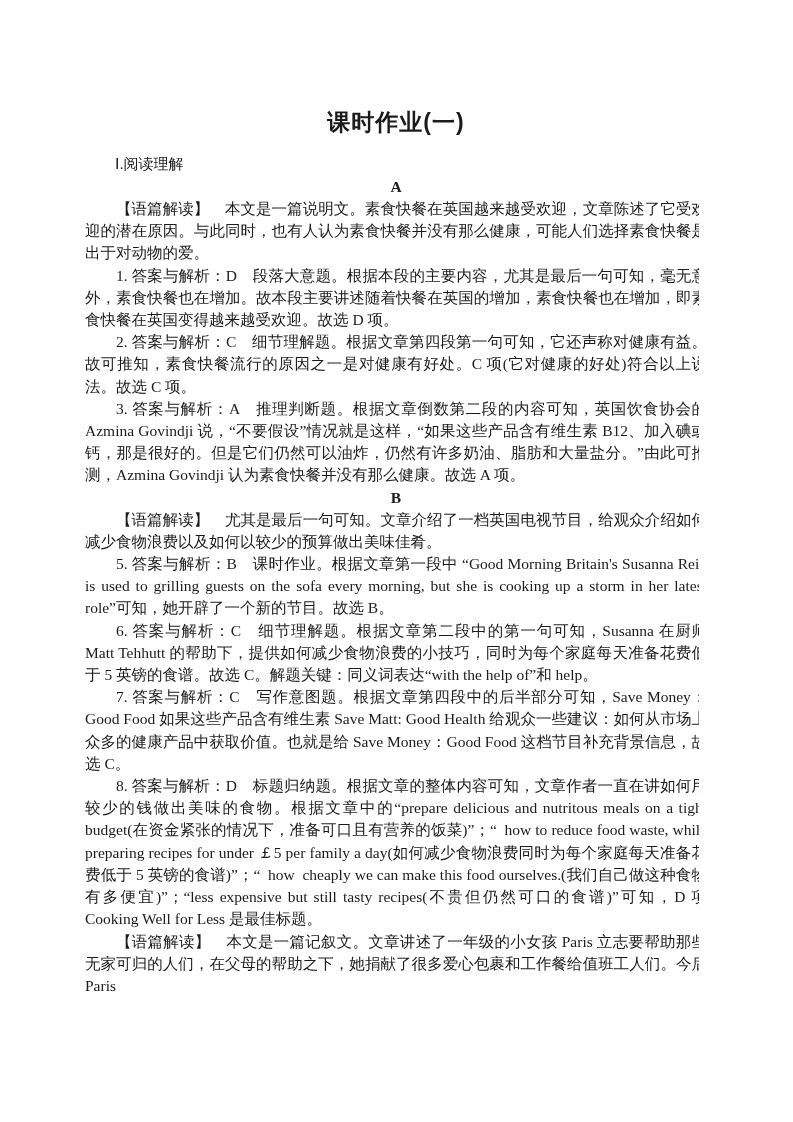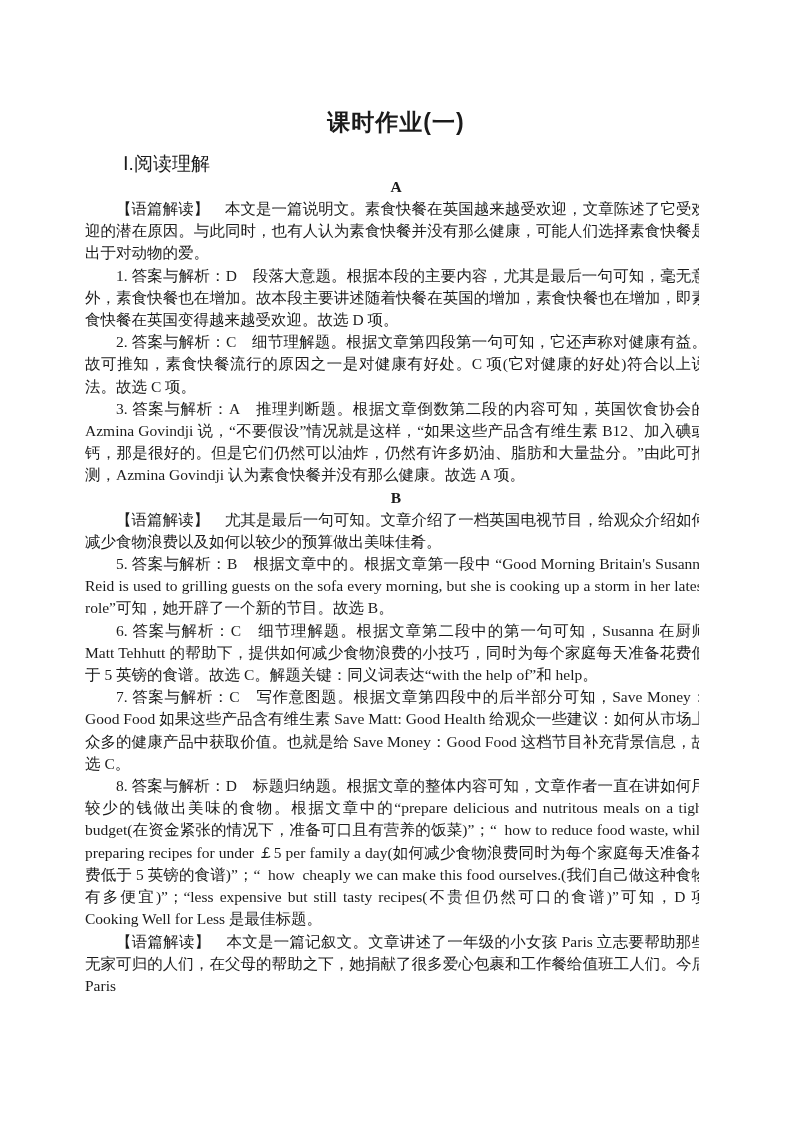--- a/index.html
+++ b/index.html
@@ -25,21 +25,21 @@
     text-align:center;
     font-family:"Liberation Sans", sans-serif;
     font-weight:bold;
     font-size:23px;
     line-height:36px;
     letter-spacing:1px;
   }
   .sec-heading {
     margin:0;
     font-family:"Liberation Sans", sans-serif;
-    font-size:19px;
+    font-size:15px;
     line-height:24px;
     text-indent:2em;
   }
   .passage-label {
     margin:0;
     text-align:center;
     font-family:"Liberation Serif", serif;
     font-weight:bold;
     font-size:15.5px;
     line-height:22px;
@@ -72,21 +72,21 @@
     <p class="para"><span class="run-b">【语篇解读】</span><span>　本文是一篇说明文。素食快餐在英国越来越受欢迎，文章陈述了它受欢迎的潜在原因。与此同时，也有人认为素食快餐并没有那么健康，可能人们选择素食快餐是出于对动物的爱。</span></p>
 
     <p class="para"><span>1. </span><span class="run-b">答案与解析：</span><span>D　段落大意题。根据本段的主要内容，尤其是最后一句可知，毫无意外，素食快餐也在增加。故本段主要讲述随着快餐在英国的增加，素食快餐也在增加，即素食快餐在英国变得越来越受欢迎。故选 D 项。</span></p>
     <p class="para"><span>2. </span><span class="run-b">答案与解析：</span><span>C　细节理解题。根据文章第四段第一句可知，它还声称对健康有益。故可推知，素食快餐流行的原因之一是对健康有好处。C 项(它对健康的好处)符合以上说法。故选 C 项。</span></p>
     <p class="para"><span>3. </span><span class="run-b">答案与解析：</span><span>A　推理判断题。根据文章倒数第二段的内容可知，英国饮食协会的 Azmina Govindji 说，“不要假设”情况就是这样，“如果这些产品含有维生素 B12、加入碘或钙，那是很好的。但是它们仍然可以油炸，仍然有许多奶油、脂肪和大量盐分。”由此可推测，Azmina Govindji 认为素食快餐并没有那么健康。故选 A 项。</span></p>
 
     <div class="passage-label">B</div>
 
     <p class="para"><span class="run-b">【语篇解读】</span><span>　尤其是最后一句可知。文章介绍了一档英国电视节目，给观众介绍如何减少食物浪费以及如何以较少的预算做出美味佳肴。</span></p>
 
-    <p class="para"><span>5. </span><span class="run-b">答案与解析：</span><span>B　根据文章中的。根据文章第一段中 “</span><span class="run-i">Good Morning Britain's</span><span> Susanna Reid is used to grilling guests on the sofa every morning, but she is cooking up a storm in her latest role”可知，她开辟了一个新的节目。故选 B。</span></p>
+    <p class="para"><span>5. </span><span class="run-b">答案与解析：</span><span>B　课时作业。根据文章第一段中 “</span><span class="run-i">Good Morning Britain's</span><span> Susanna Reid is used to grilling guests on the sofa every morning, but she is cooking up a storm in her latest role”可知，她开辟了一个新的节目。故选 B。</span></p>
     <p class="para"><span>6. </span><span class="run-b">答案与解析：</span><span>C　细节理解题。根据文章第二段中的第一句可知，Susanna 在厨师 Matt Tehhutt 的帮助下，提供如何减少食物浪费的小技巧，同时为每个家庭每天准备花费低于 5 英镑的食谱。故选 C。解题关键：同义词表达“with the help of”和 help。</span></p>
     <p class="para"><span>7. </span><span class="run-b">答案与解析：</span><span>C　写作意图题。根据文章第四段中的后半部分可知，</span><span class="run-i">Save Money：Good Food</span><span> 如果这些产品含有维生素 </span><span class="run-i">Save Matt: Good Health</span><span> 给观众一些建议：如何从市场上众多的健康产品中获取价值。也就是给 </span><span class="run-i">Save Money：Good Food</span><span> 这档节目补充背景信息，故选 C。</span></p>
     <p class="para"><span>8. </span><span class="run-b">答案与解析：</span><span>D　标题归纳题。根据文章的整体内容可知，文章作者一直在讲如何用较少的钱做出美味的食物。根据文章中的“prepare delicious and nutritous meals on a tight budget(在资金紧张的情况下，准备可口且有营养的饭菜)”；“ how to reduce food waste, while preparing recipes for under ￡5 per family a day(如何减少食物浪费同时为每个家庭每天准备花费低于 5 英镑的食谱)”；“ how cheaply we can make this food ourselves.(我们自己做这种食物有多便宜)”；“less expensive but still tasty recipes(不贵但仍然可口的食谱)”可知，D 项 Cooking Well for Less 是最佳标题。</span></p>
 
 
     <p class="para"><span class="run-b">【语篇解读】</span><span>　本文是一篇记叙文。文章讲述了一年级的小女孩 Paris 立志要帮助那些无家可归的人们，在父母的帮助之下，她捐献了很多爱心包裹和工作餐给值班工人们。今后 Paris</span></p>
 
   </div>
 </div>
 

